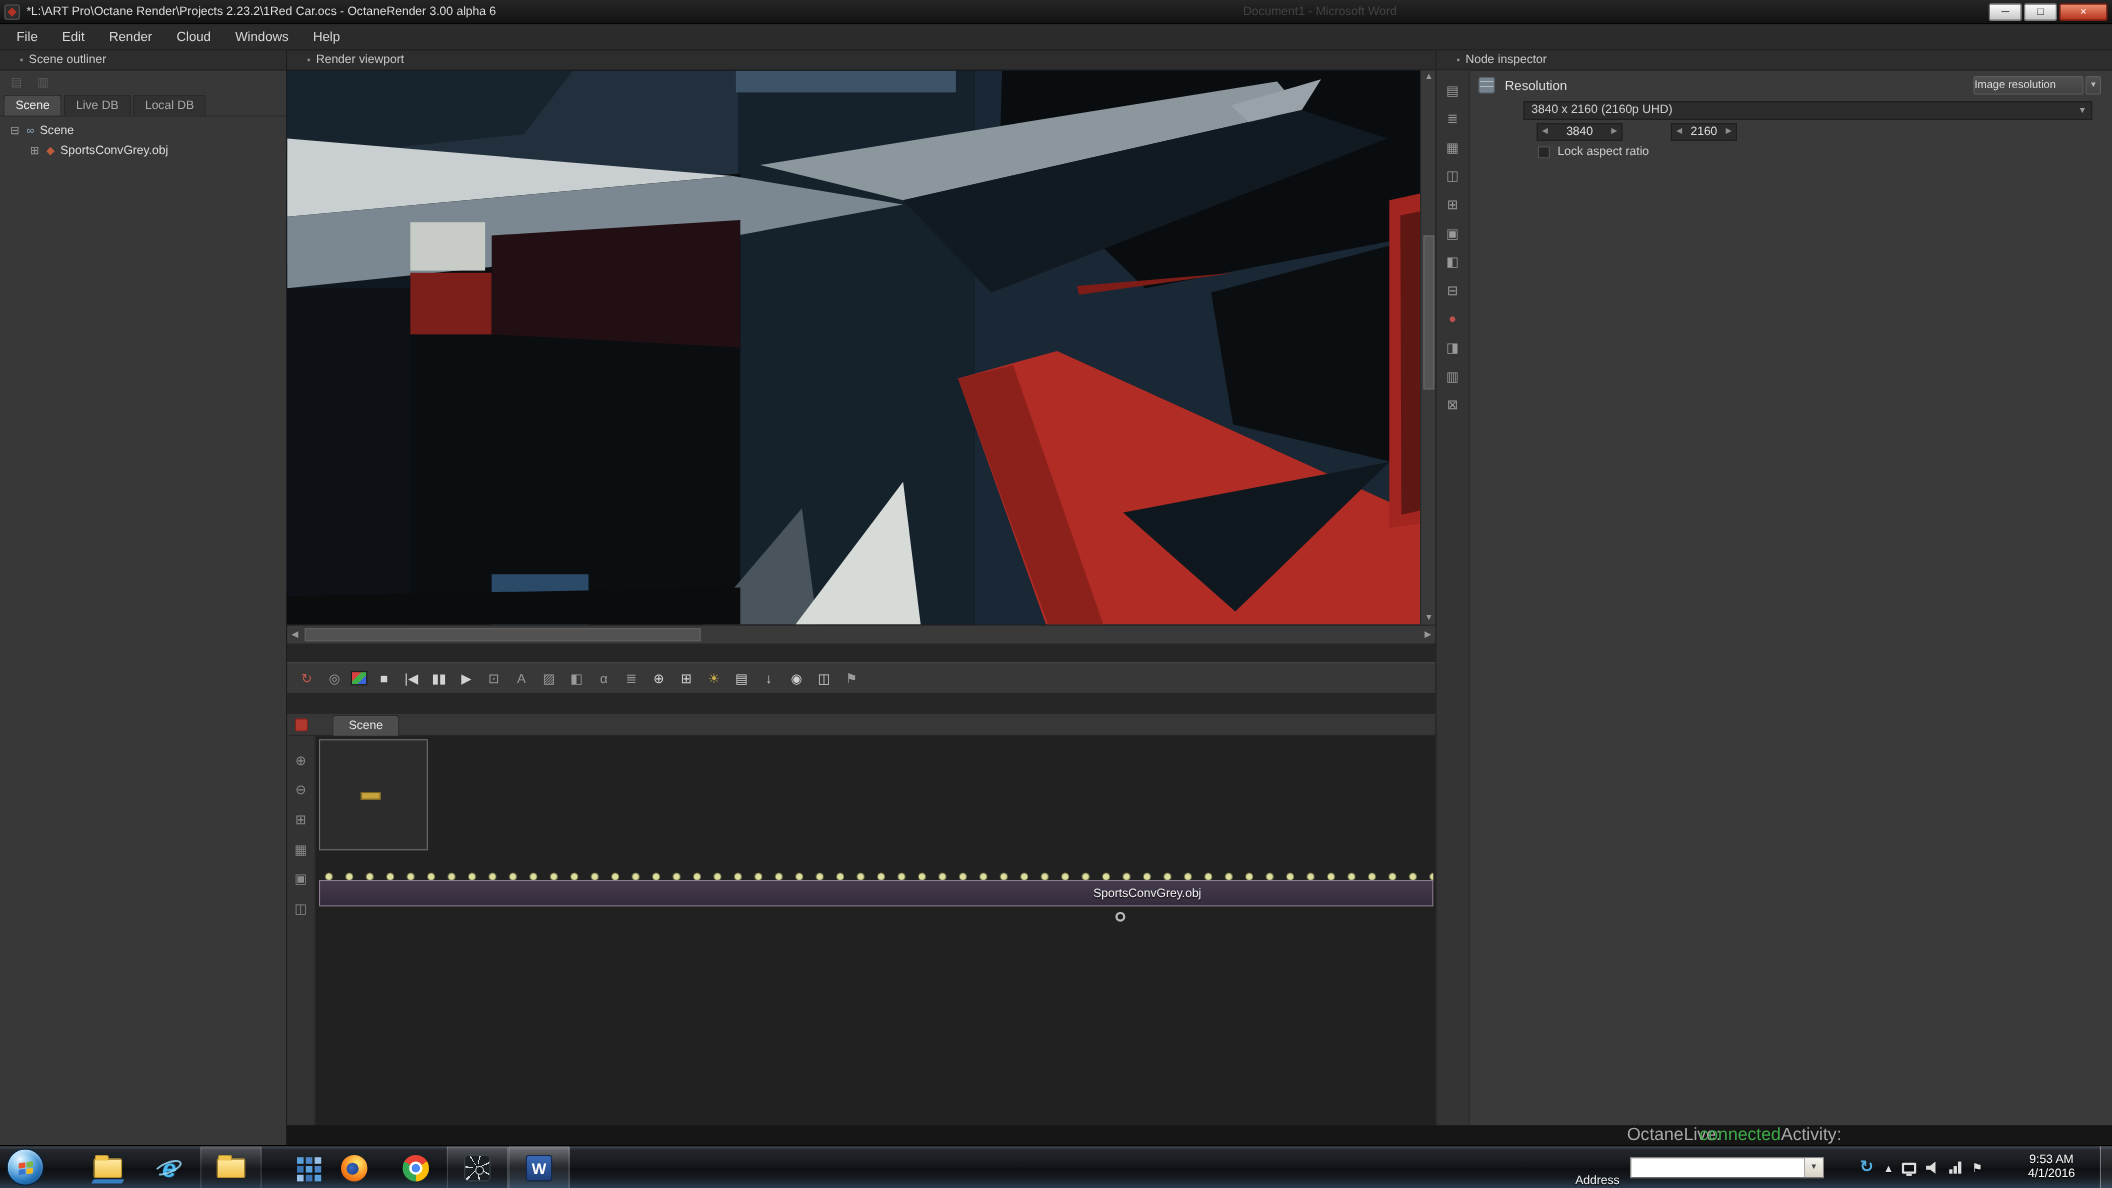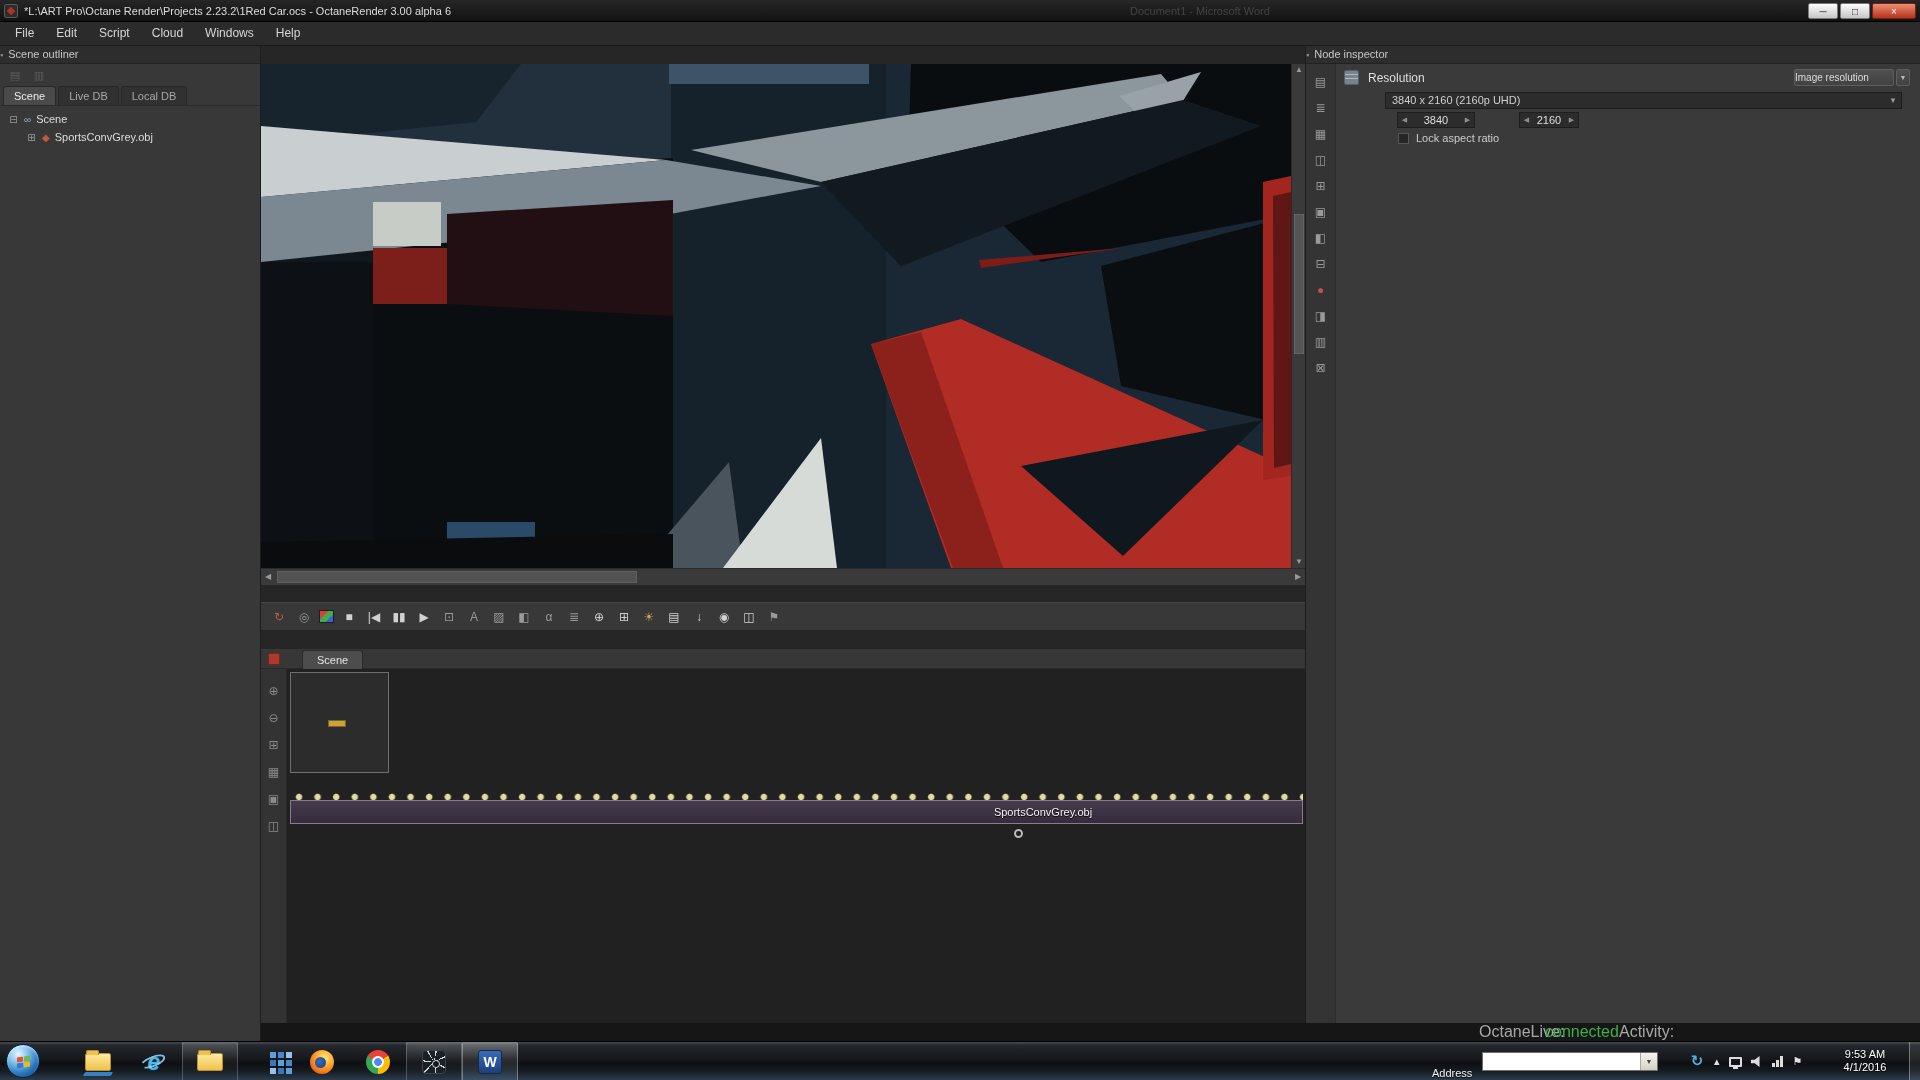--- a/index.html
+++ b/index.html
@@ -22,21 +22,21 @@
     background:linear-gradient(180deg,#fdfdfd,#c6c6c6);border:1px solid #7a7a7a;border-radius:2px;}
   .win-btn.close{width:44px;color:#fff;background:linear-gradient(180deg,#ec8e70,#b5331d);border-color:#7a1f10;}
 
   
   .menubar{position:absolute;left:0;top:22px;width:1920px;height:24px;background:#2b2b2b;
     border-bottom:1px solid #1a1a1a;display:flex;align-items:stretch;padding-left:4px;}
   .menu-item{padding:0 11px;line-height:23px;font-size:12px;color:#d6d6d6;}
 
   
   .panel-header{height:18px;background:#2d2d2d;border-bottom:1px solid #222;
-    color:#c8c8c8;font-size:11px;line-height:17px;padding-left:0;}
+    color:#c8c8c8;font-size:11px;line-height:17px;padding-left:18px;}
   .panel-header .bullet{color:#8a8a8a;margin-right:5px;font-size:9px;}
 
   
   .outliner{position:absolute;left:0;top:46px;width:261px;height:995px;background:#383838;
     border-right:1px solid #1c1c1c;}
   .outliner-minibar{height:22px;display:flex;gap:6px;padding:3px 6px;}
   .mini-icon{width:18px;height:16px;text-align:center;line-height:16px;font-size:11px;color:#5c5c5c;}
   .outliner-tabs{display:flex;height:20px;border-bottom:1px solid #2a2a2a;padding-left:3px;gap:2px;}
   .otab{padding:0 10px;font-size:11px;line-height:19px;color:#a8a8a8;background:#313131;
     border:1px solid #272727;border-bottom:none;border-radius:3px 3px 0 0;}
@@ -209,21 +209,21 @@
       <span class="win-btn">─</span>
       <span class="win-btn">□</span>
       <span class="win-btn close">×</span>
     </span>
   </div>
 
   <div class="menubar">
 
   <span class="menu-item">File</span>
       <span class="menu-item">Edit</span>
-      <span class="menu-item">Script</span>
+      <span class="menu-item">Render</span>
       <span class="menu-item">Cloud</span>
       <span class="menu-item">Windows</span>
       <span class="menu-item">Help</span>
     </div>
 
   <div class="outliner">
     <div class="panel-header">
       <span class="bullet">▪</span><span>Scene outliner</span>
     </div>
     <div class="outliner-minibar">
@@ -245,20 +245,23 @@
       <div class="tree-row tree-child">
         <span class="expander">⊞</span>
         <span class="node-icon mesh-icon">◆</span>
         <span>SportsConvGrey.obj</span>
       </div>
     </div>
   </div>
 
   <div class="center">
 
+    <div class="panel-header vp-header">
+      <span class="bullet">▪</span><span>Render viewport</span>
+    </div>
 
     <div class="vp-canvas">
       <svg width="1030" height="504" viewBox="0 0 1030 504" preserveAspectRatio="none">
         <rect width="1030" height="504" fill="#10181f"></rect>
         <polygon points="0,0 520,0 520,48 340,150 0,178" fill="#22303d"></polygon>
         <polygon points="0,0 260,0 215,58 0,80" fill="#17232d"></polygon>
         <rect x="410" y="0" width="215" height="504" fill="#15212b"></rect>
         <rect x="408" y="0" width="200" height="20" fill="#3d5468"></rect>
         <rect x="625" y="0" width="405" height="504" fill="#1a2734"></rect>
         <polygon points="650,0 1030,0 1030,150 780,198 648,70" fill="#0a0d10"></polygon>

